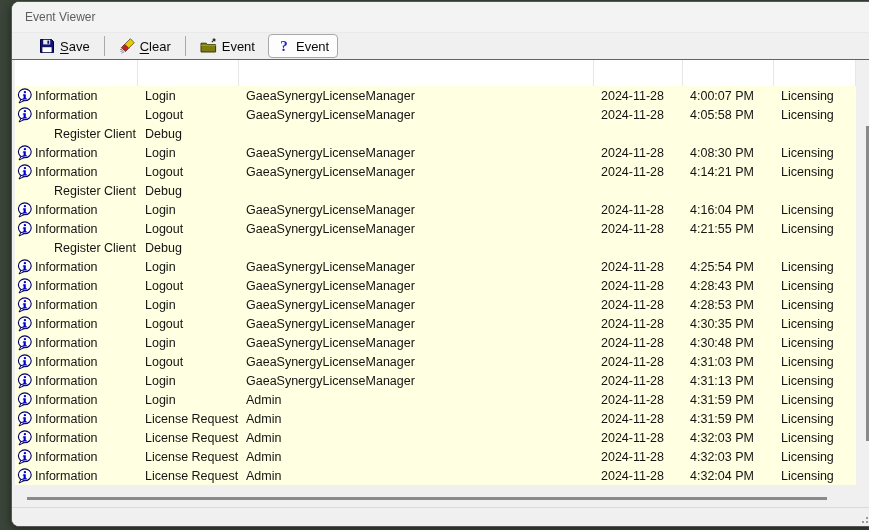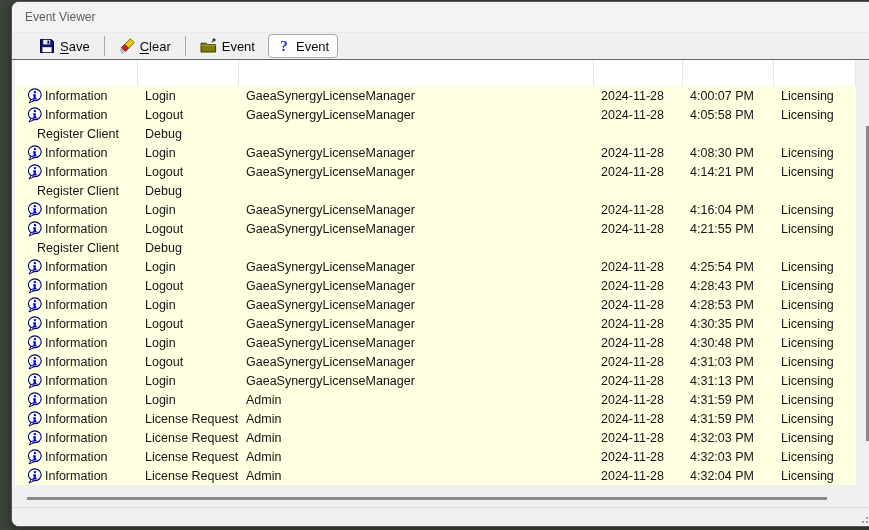--- a/index.html
+++ b/index.html
@@ -45,22 +45,22 @@
   .ghead .hcell.first { padding-left:18px; }
   .gbody { width:841px; margin-left:3px; background:#ffffe1; }
   .grow {
     display:grid; grid-template-columns:123px 101px 355px 89px 91px 82px;
     height:19px; background:#ffffe1;
   }
   .gcell {
     font-size:12.5px; color:#141414; display:flex; align-items:center;
     padding-left:7px; white-space:nowrap; overflow:hidden;
   }
-  .gcell.typec { padding-left:11px; gap:2px; }
-  .gcell.typec.noicon { padding-left:22px; }
+  .gcell.typec { padding-left:1px; gap:2px; }
+  .gcell.typec.noicon { padding-left:39px; }
   .gcell .bicon { width:17px; height:16px; flex:0 0 17px; }
 
   
   .vscroll { position:absolute; top:0; right:0; width:19px; height:447px; background:#f0f0f0; }
   .vthumb { position:absolute; left:9px; top:66px; width:3px; height:315px; background:#8a8a8a; }
   .hscroll { position:absolute; left:0; bottom:0; width:845px; height:21px; background:#f0f0f0; }
   .hthumb { position:absolute; left:15px; top:11px; width:800px; height:3px; background:#8a8a8a; }
 
   
   .statusbar {

